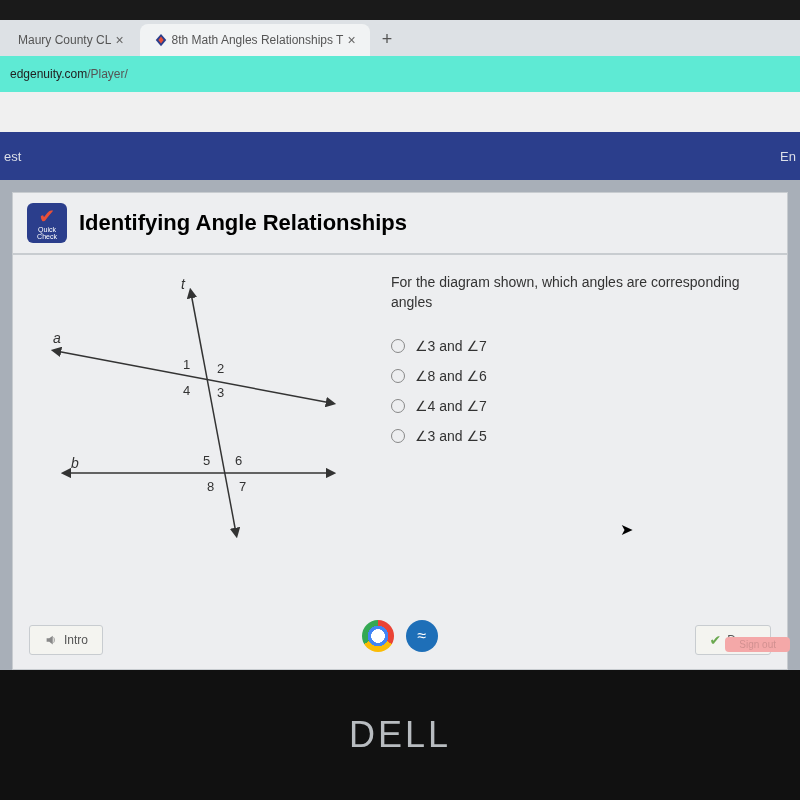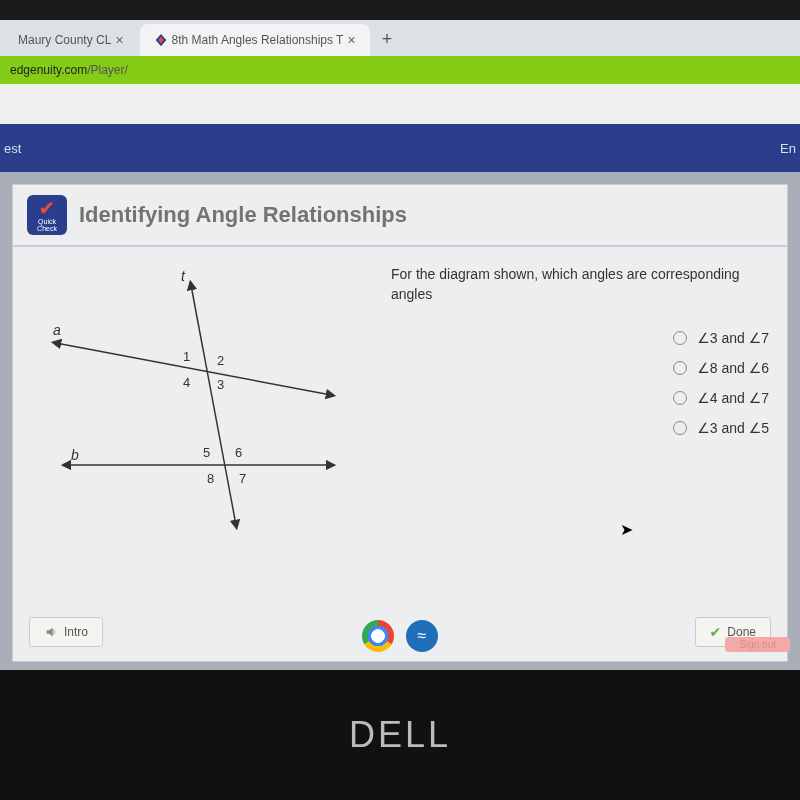--- a/index.html
+++ b/index.html
@@ -7,41 +7,41 @@
     
     .screen-area { position: absolute; top: 20px; left: 0; right: 0; background: #f0f0f0; }
     
     .tab-bar { background: #dde1e5; height: 36px; display: flex; align-items: flex-end; padding: 0 4px; }
     .tab { background: #f1f3f4; border-radius: 8px 8px 0 0; padding: 8px 14px; margin-right: 2px; display: flex; align-items: center; font-size: 12px; color: #555; gap: 4px; position: relative; }
     .tab.inactive { background: #dde1e5; }
     .tab-close { font-size: 14px; color: #666; cursor: pointer; }
     .tab-add { padding: 6px 10px; color: #555; font-size: 18px; cursor: pointer; }
     .tab-icon { width: 14px; height: 14px; }
     
-    .url-bar { background: #84cc16; height: 28px; display: flex; align-items: center; padding: 0 10px; font-size: 12px; color: #555; }
+    .url-bar { background: #5eead4; height: 36px; display: flex; align-items: center; padding: 0 10px; font-size: 12px; color: #555; }
     .url-dark { color: #222; }
     
     .toolbar-gap { background: #f0f0f0; height: 40px; }
     
     .blue-bar { background: #2b3e8c; height: 48px; display: flex; align-items: center; justify-content: space-between; padding: 0 4px; color: #dcdfe8; font-size: 13px; }
     
     .content-wrap { background: #a8afb8; padding: 12px; }
     .content-card { background: #edeef0; border: 1px solid #c8ccd0; }
     
     .header-row { display: flex; align-items: center; padding: 10px 14px; border-bottom: 2px solid #c8ccd0; gap: 12px; }
     .quick-badge { background: #2b3e8c; border-radius: 6px; width: 40px; height: 40px; display: flex; flex-direction: column; align-items: center; justify-content: center; color: #fff; font-size: 7px; position: relative; }
     .quick-check { color: #e94f37; font-size: 20px; line-height: 1; }
-    .title-text { color: #737373; font-size: 22px; font-weight: 600; text-align: right; }
+    .title-text { color: #000000; font-size: 22px; font-weight: 600; text-align: right; }
     
     .main-area { display: flex; padding: 18px 18px 10px; min-height: 360px; }
     .diagram-col { width: 340px; position: relative; }
     .question-col { flex: 1; padding-left: 20px; }
     
     .question-text { font-size: 14px; color: #333; margin-bottom: 26px; line-height: 1.4; }
-    .option-row { display: flex; align-items: center; gap: 10px; margin-bottom: 14px; font-size: 14px; color: #333; justify-content: flex-end; }
+    .option-row { display: flex; align-items: center; gap: 10px; margin-bottom: 14px; font-size: 14px; color: #333; }
     .radio { width: 14px; height: 14px; border: 1.5px solid #888; border-radius: 50%; flex-shrink: 0; }
     .angle-sym { font-family: inherit; }
     
     .footer-row { display: flex; justify-content: space-between; padding: 10px 16px 14px; }
     .btn { background: #f4f4f0; border: 1px solid #c8ccd0; border-radius: 3px; padding: 6px 14px; font-size: 12px; color: #555; display: flex; align-items: center; gap: 6px; cursor: pointer; }
     .speaker-icon { width: 14px; height: 14px; }
     .check-icon { color: #6aa84f; font-size: 14px; }
     
     .cursor { position: absolute; left: 620px; top: 520px; font-size: 16px; color: #000; }
     

